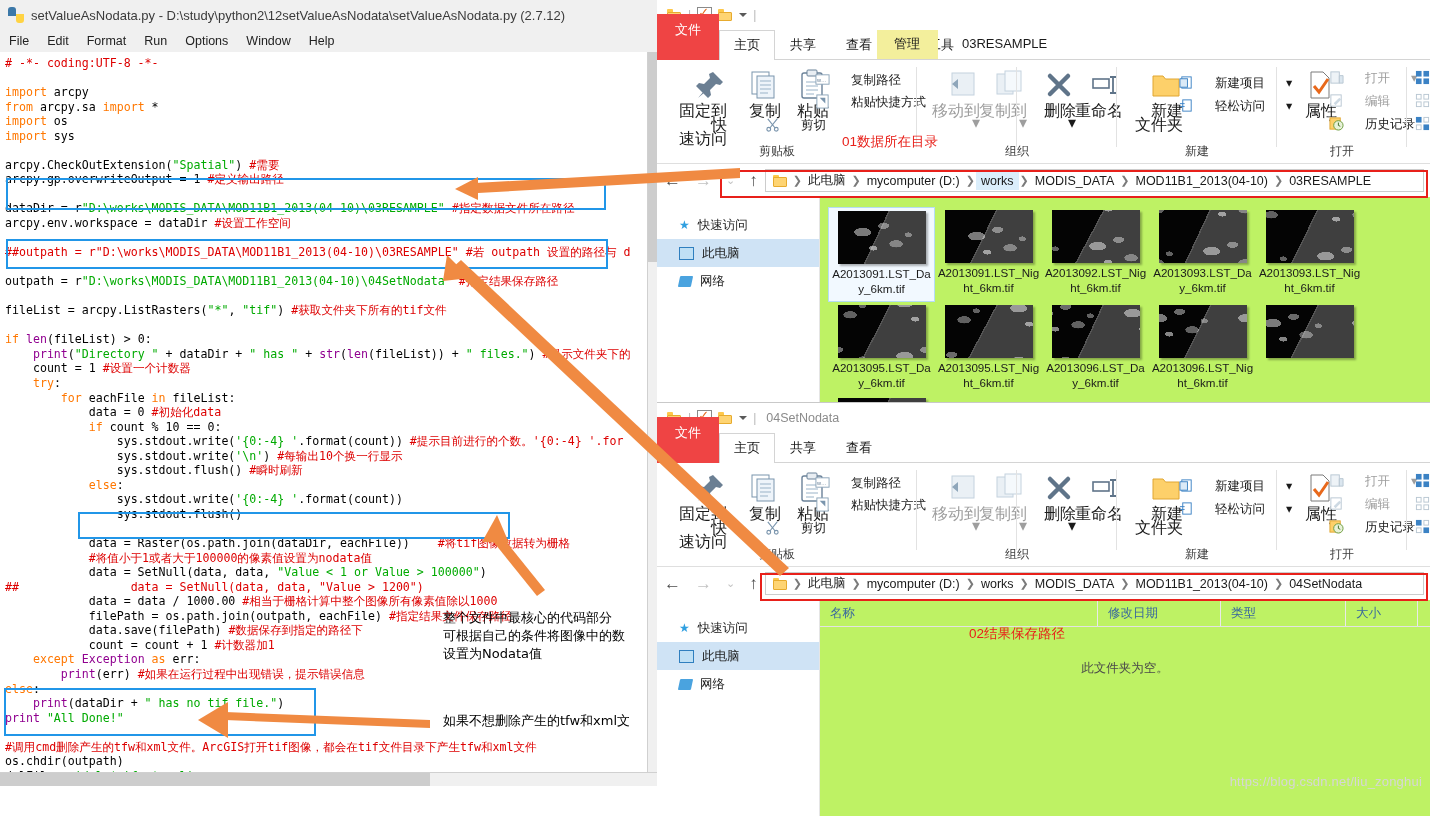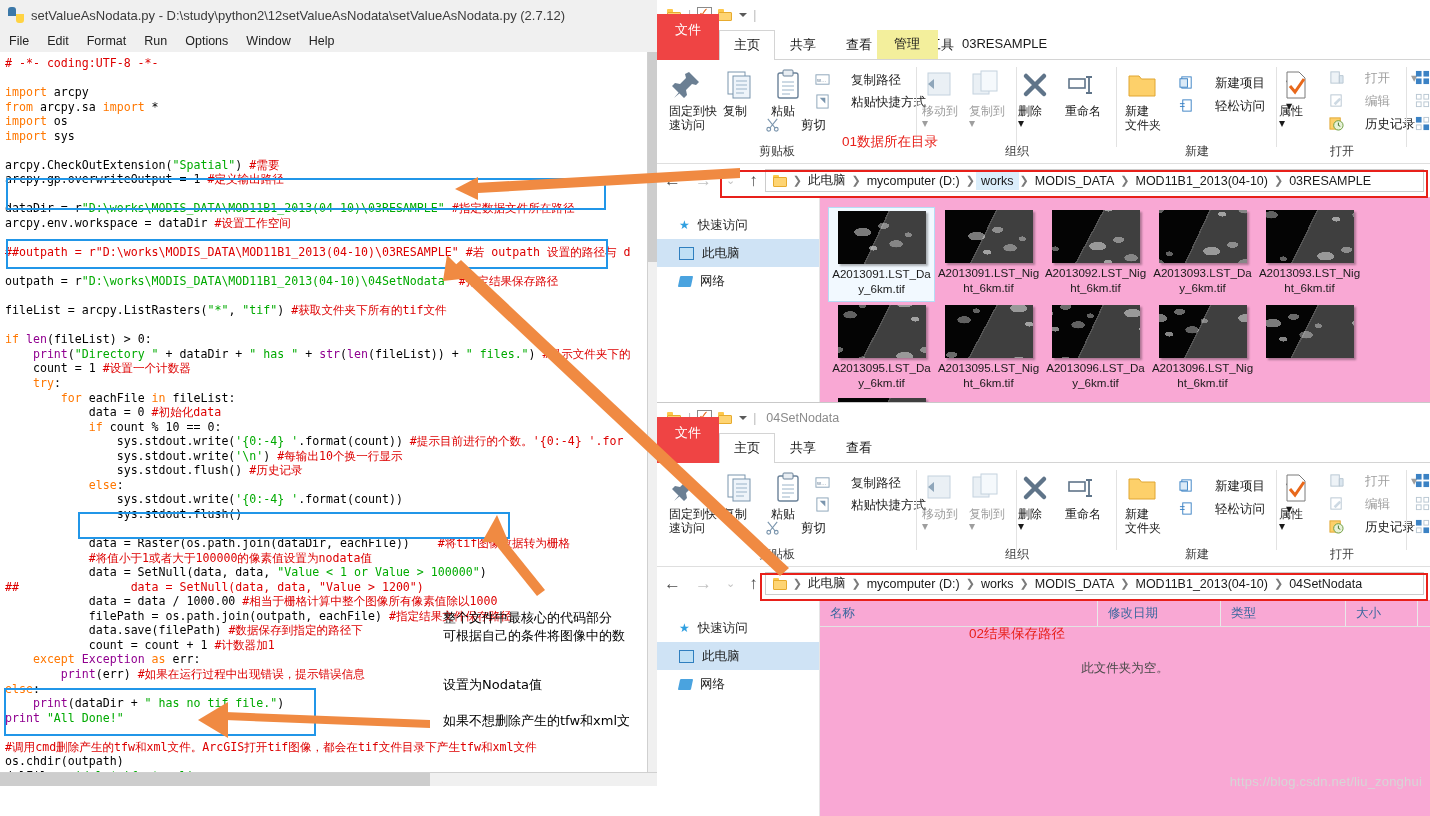--- a/index.html
+++ b/index.html
@@ -110,21 +110,21 @@
   .ctx-title{position:absolute;font-size:13px;color:#1a1a1a;white-space:nowrap;}
   .exp-ribbon{
     height:103px;background:#ffffff;border-bottom:1px solid #dfdfdf;position:relative;
   }
   .rgroup{position:absolute;top:0;height:103px;}
   .rgroup .glabel{
     position:absolute;bottom:3px;width:100%;text-align:center;font-size:12px;color:#3c3c3c;
   }
   .rsep{position:absolute;top:7px;width:1px;height:80px;background:#e2e2e2;}
   .bigbtn{
-    position:absolute;width:58px;text-align:left;font-size:12px;color:#1a1a1a;line-height:14px;
+    position:absolute;width:58px;text-align:right;font-size:16px;color:#1a1a1a;line-height:14px;
   }
   .bigbtn .gl{display:block;height:36px;}
   .smallrow{position:absolute;display:flex;align-items:flex-start;gap:21px;font-size:12.5px;color:#1a1a1a;white-space:nowrap;}
   .smallrow.dim{color:#9e9e9e;}
   
   .exp-addr{
     height:33px;display:flex;align-items:center;background:#fff;position:relative;
   }
   .navbtn{font-size:17px;color:#4c4c4c;padding:0 7px;user-select:none;}
   .navbtn.dim{color:#c2c2c2;}
@@ -136,21 +136,21 @@
   .crumb.sel{background:#dbeefb;}
   .crumbsep{color:#7a7a7a;font-size:11px;padding:0 1px;}
   
   .exp-body{display:flex;position:relative;}
   .navpane{width:163px;flex:0 0 163px;background:#fff;border-right:1px solid #e5e5e5;padding-top:14px;box-sizing:border-box;}
   .navitem{display:flex;align-items:center;gap:8px;height:28px;padding-left:22px;font-size:12.5px;color:#1a1a1a;}
   .navitem.sel{background:#cfe3f5;}
   .star-ico{color:#2f9fe0;font-size:12px;}
   .pc-ico{width:13px;height:11px;border:1.6px solid #2f7fbf;background:#bfe0f5;flex:0 0 13px;}
   .net-ico{width:13px;height:11px;background:#4aa3df;flex:0 0 13px;transform:skewX(-12deg);border-radius:1px;}
-  .content{flex:1;position:relative;background:#f9a8d4;overflow:hidden;}
+  .content{flex:1;position:relative;background:#bef264;overflow:hidden;}
   
   .tgrid{display:flex;flex-wrap:wrap;padding:10px 0 0 8px;}
   .titem{width:107px;padding:3px 2px 5px;box-sizing:border-box;text-align:center;}
   .titem.sel{border:1px solid #b5dcf5;background:#f2f9ff;}
   .thumb{
     width:88px;height:53px;margin:0 auto 3px;background:#040404;position:relative;overflow:hidden;
     box-shadow:2px 2px 2px rgba(0,0,0,.30);
   }
   .thumb .sw{
     position:absolute;left:-18%;top:-14%;width:136%;height:128%;
@@ -231,21 +231,21 @@
 <span class="pl"> </span>
 <span class="kw">if</span> <span class="bi">len</span>(fileList) &gt; 0:
     <span class="bi">print</span>(<span class="str">"Directory "</span> + dataDir + <span class="str">" has "</span> + <span class="bi">str</span>(<span class="bi">len</span>(fileList)) + <span class="str">" files."</span>) <span class="cm">#提示文件夹下的</span>
     count = 1 <span class="cm">#设置一个计数器</span>
     <span class="kw">try</span>:
         <span class="kw">for</span> eachFile <span class="kw">in</span> fileList:
             data = 0 <span class="cm">#初始化data</span>
             <span class="kw">if</span> count % 10 == 0:
                 sys.stdout.write(<span class="str">'{0:-4} '</span>.format(count)) <span class="cm">#提示目前进行的个数。'{0:-4} '.for</span>
                 sys.stdout.write(<span class="str">'\n'</span>) <span class="cm">#每输出10个换一行显示</span>
-                sys.stdout.flush() <span class="cm">#历史记录</span>
+                sys.stdout.flush() <span class="cm">#瞬时刷新</span>
             <span class="kw">else</span>:
                 sys.stdout.write(<span class="str">'{0:-4} '</span>.format(count))
                 sys.stdout.flush()
 <span class="pl"> </span>
             data = Raster(os.path.join(dataDir, eachFile))    <span class="cm">#将tif图像数据转为栅格</span>
             <span class="cm">#将值小于1或者大于100000的像素值设置为nodata值</span>
             data = SetNull(data, data, <span class="str">"Value &lt; 1 or Value &gt; 100000"</span>)
 <span class="cm">##                data = SetNull(data, data, "Value &gt; 1200")</span>
             data = data / 1000.00 <span class="cm">#相当于栅格计算中整个图像所有像素值除以1000</span>
             filePath = os.path.join(outpath, eachFile) <span class="cm">#指定结果文件保存路径</span>
@@ -257,21 +257,21 @@
     <span class="bi">print</span>(dataDir + <span class="str">" has no tif file."</span>)
 <span class="bi">print</span> <span class="str">"All Done!"</span>
 <span class="pl"> </span>
 <span class="cm">#调用cmd删除产生的tfw和xml文件。ArcGIS打开tif图像，都会在tif文件目录下产生tfw和xml文件</span>
 os.chdir(outpath)
 delFile = <span class="str">'del *.tfw *.xml'</span>
 os.system(delFile)</div>
 
   <div class="ann" style="left:443px;top:609px;">整个文件中最核心的代码部分</div>
   <div class="ann" style="left:443px;top:627px;">可根据自己的条件将图像中的数</div>
-  <div class="ann" style="left:443px;top:676px;">设置为Nodata值</div>
+  <div class="ann" style="left:443px;top:645px;">设置为Nodata值</div>
   <div class="ann" style="left:443px;top:712px;">如果不想删除产生的tfw和xml文</div>
 
   <div class="bluebox" style="left:6px;top:178px;width:600px;height:32px;"></div>
   <div class="bluebox" style="left:6px;top:239px;width:602px;height:30px;"></div>
   <div class="bluebox" style="left:78px;top:512px;width:432px;height:27px;"></div>
   <div class="bluebox" style="left:4px;top:688px;width:312px;height:48px;"></div>
 
   <div id="idle-vscroll">
     <div id="idle-vthumb"></div>
   </div>

